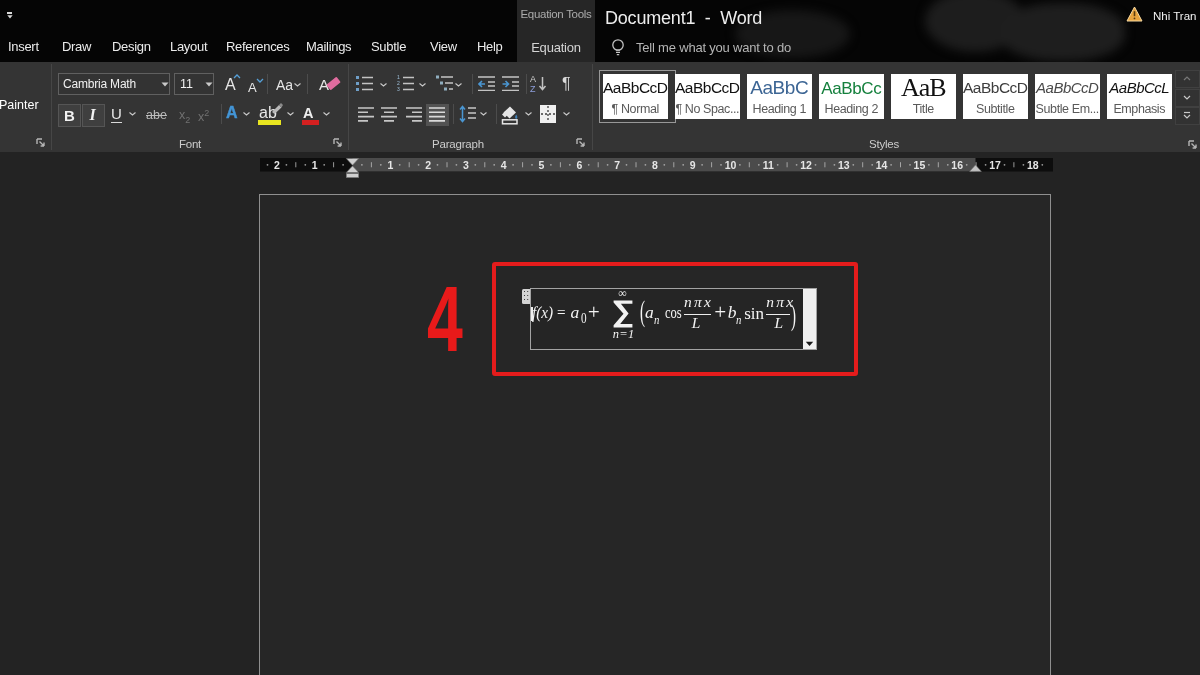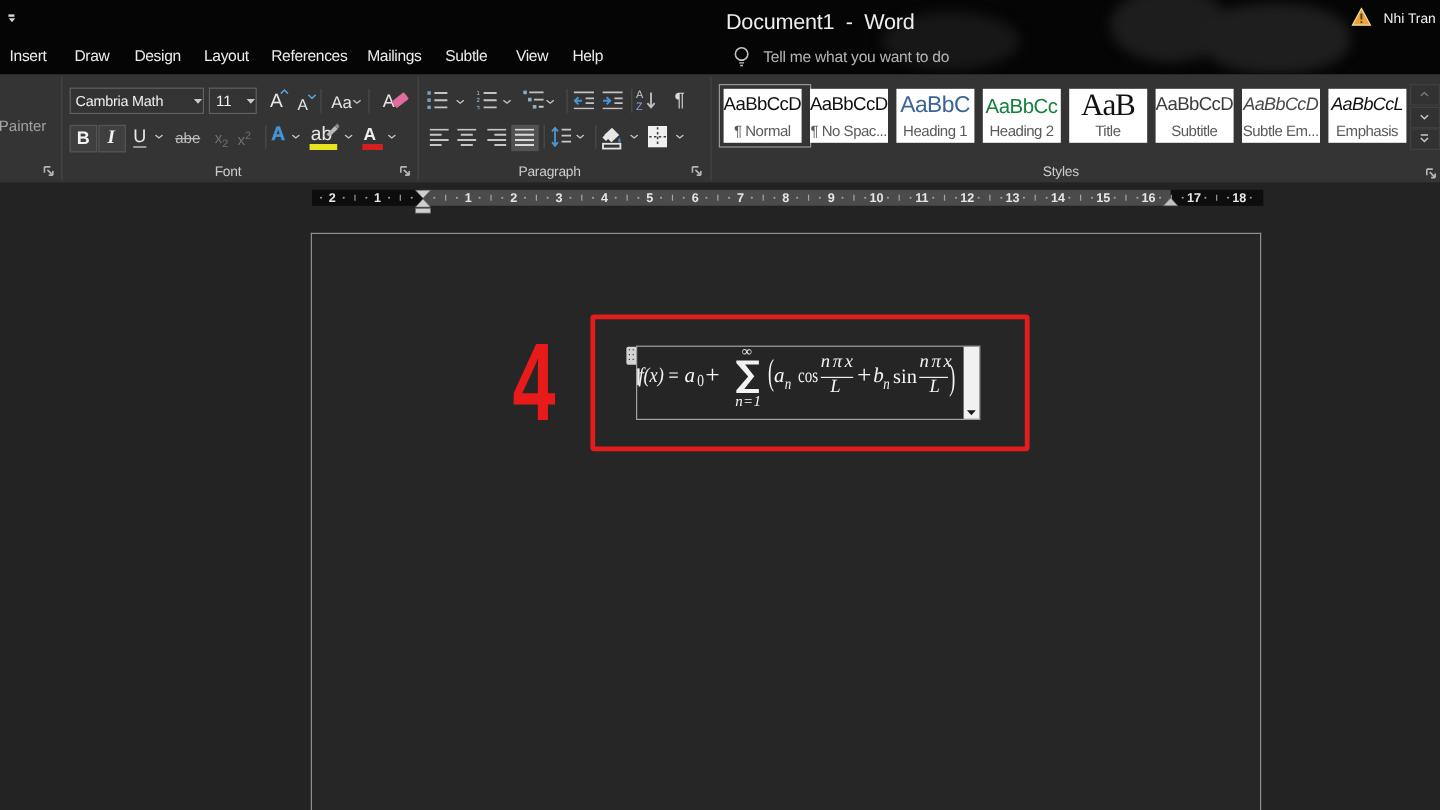--- a/index.html
+++ b/index.html
@@ -34,36 +34,40 @@
     </svg>
  <span class="tab" style="left:8px">Insert</span>
  <span class="tab" style="left:62px">Draw</span>
  <span class="tab" style="left:112px">Design</span>
  <span class="tab" style="left:170px">Layout</span>
  <span class="tab" style="left:226px">References</span>
  <span class="tab" style="left:306px">Mailings</span>
  <span class="tab" style="left:371px">Subtle</span>
  <span class="tab" style="left:430px">View</span>
  <span class="tab" style="left:477px">Help</span>
+ <div id="eqpanel">
+   <div style="position:absolute;top:8px;width:100%;text-align:center;font-size:11.5px;color:#ababab;letter-spacing:-.3px;white-space:nowrap">Equation Tools</div>
+   <div style="position:absolute;top:40px;width:100%;text-align:center;font-size:13px;color:#d4d4d4;letter-spacing:-.2px">Equation</div>
+ </div>
  <span class="a" style="left:605px;top:8px;font-size:18px;color:#ededed;letter-spacing:-.2px">Document1&nbsp; -&nbsp; Word</span>
  <svg class="a" style="left:611px;top:38px" width="14" height="19" viewBox="0 0 14 19">
       <circle cx="7" cy="7" r="5.2" stroke="#c2c2c2" stroke-width="1.3" fill="none"></circle>
       <path d="M5 12.2 h4 M5 14.4 h4 M5.8 16.6 h2.4" stroke="#c2c2c2" stroke-width="1.2" fill="none"></path>
     </svg>
  <span class="a" style="left:636px;top:40px;font-size:13px;color:#b5b5b5;letter-spacing:-.2px">Tell me what you want to do</span>
  <svg class="a" style="left:1126px;top:6px" width="17" height="16" viewBox="0 0 17 16">
       <path d="M8.5 1 L16 15 H1 Z" fill="#e8a33d" stroke="#f6d9a2" stroke-width="1"></path>
       <path d="M8.5 5.2 v5" stroke="#5a3c10" stroke-width="1.6"></path>
       <circle cx="8.5" cy="12.4" r="0.9" fill="#5a3c10"></circle>
     </svg>
  <span class="a" style="left:1153px;top:9.5px;font-size:11.5px;color:#f2f2f2">Nhi Tran</span>
 </div>
 <div id="ribbon"></div>
 <div>
- <span class="a" style="left:-1px;top:98px;font-size:12.5px;color:#a3a3a3">Painter</span>
+ <span class="a" style="left:-1px;top:98px;font-size:12.5px;color:#ffffff">Painter</span>
  <svg class="a" style="left:36px;top:138px" width="10" height="10" viewBox="0 0 10 10">
       <path d="M1 1 h5 M1 1 v5" stroke="#b5b5b5" stroke-width="1.4"></path>
       <path d="M3.5 3.5 L8 8 M8 8 v-3.4 M8 8 h-3.4" stroke="#b5b5b5" stroke-width="1.4" fill="none"></path>
     </svg>
  <div class="vsep" style="left:51px"></div>
 
  <div class="combo" style="left:58px;top:73px;width:112px;height:22px;font-size:12px;letter-spacing:-.2px;line-height:20px;padding-left:4px">Cambria Math</div>
  <svg class="a" style="left:161px;top:82px" width="8" height="5" viewBox="0 0 8 5">
       <path d="M0.5 0.5 L7.5 0.5 L4 4.5 Z" fill="#c9c9c9"></path>
     </svg>

